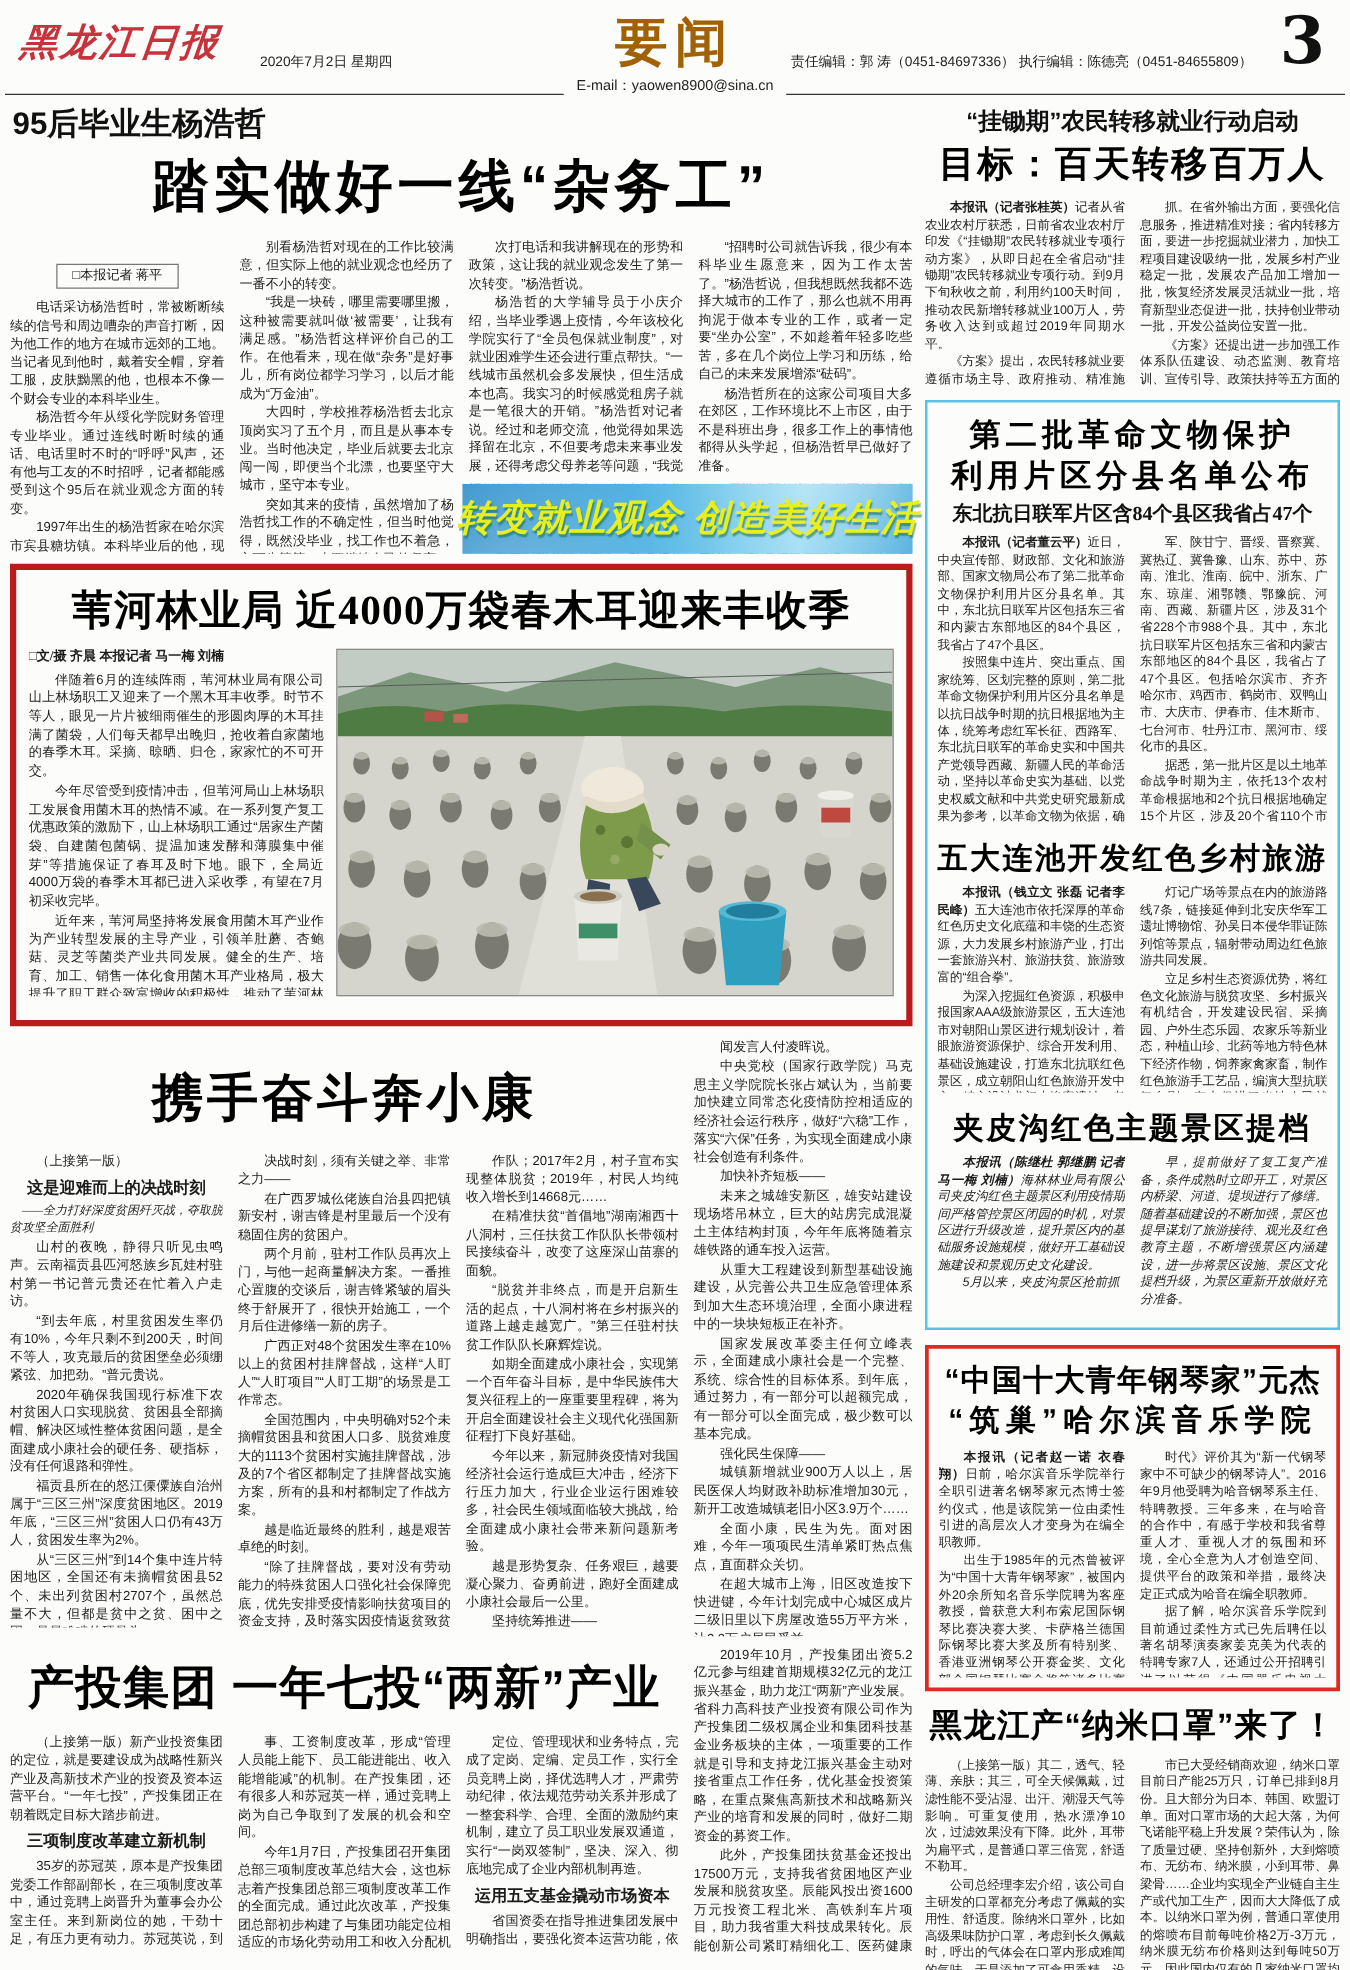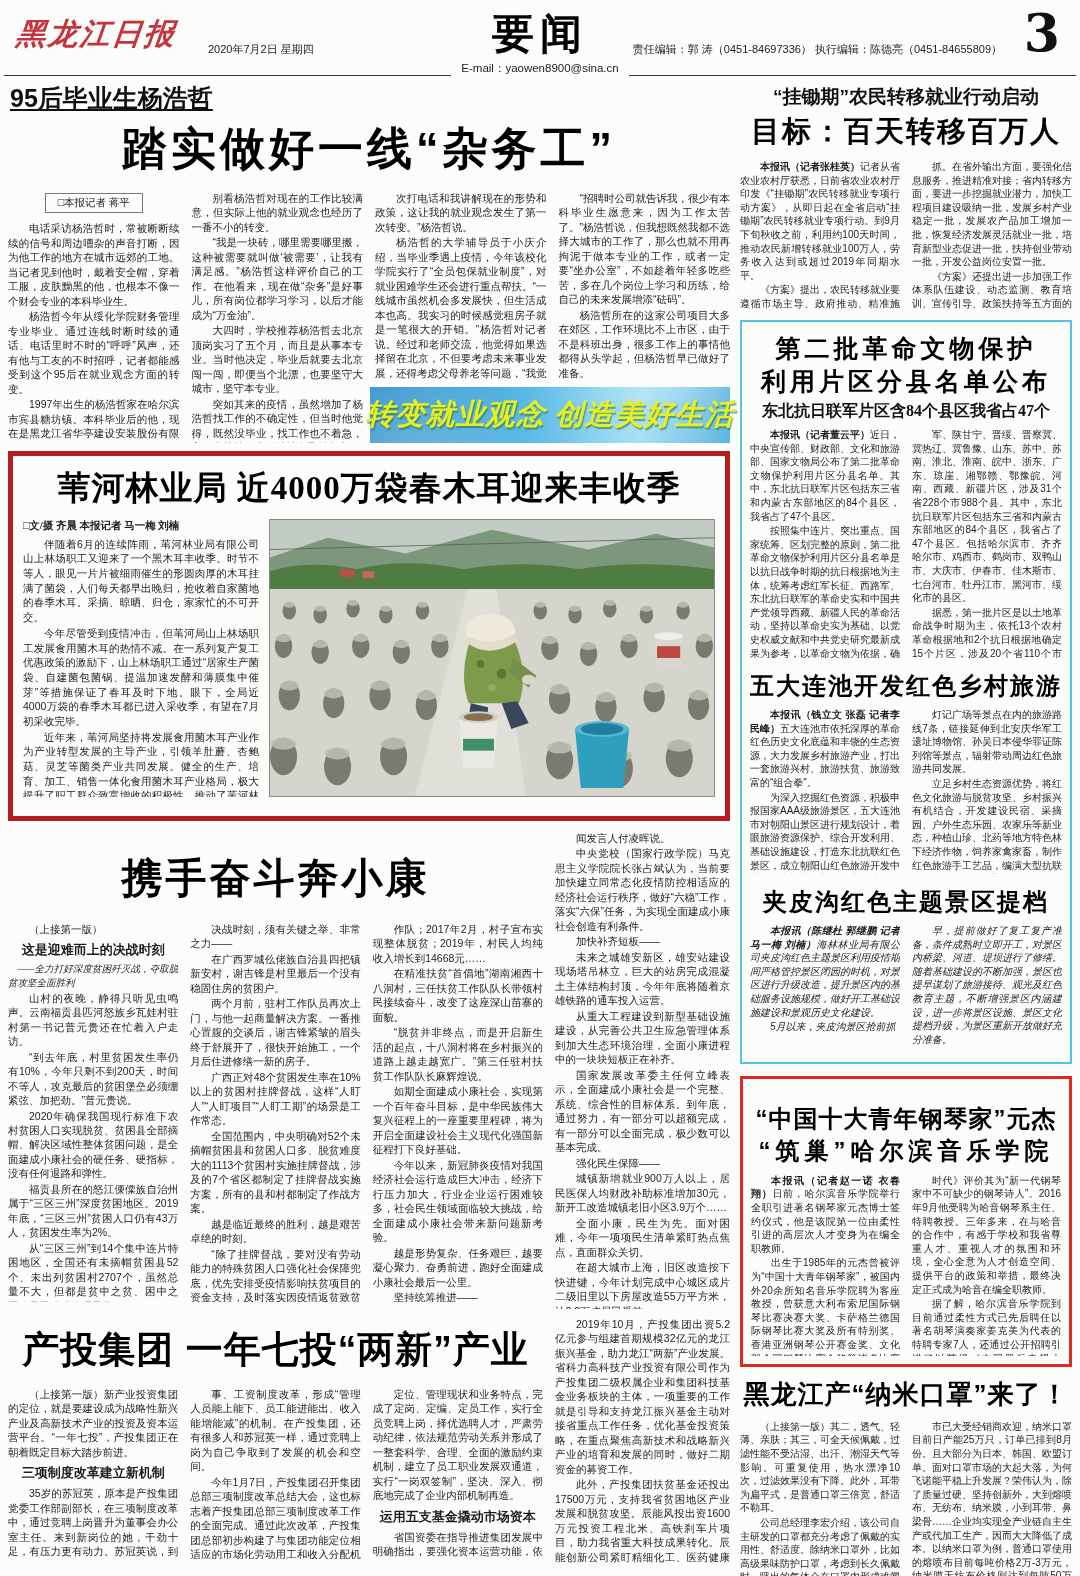--- a/index.html
+++ b/index.html
@@ -3,47 +3,47 @@
 <meta charset="utf-8">
 <style>
   html,body{margin:0;padding:0;}
   body{width:1080px;background:#e9e7e2;font-family:"Liberation Sans",sans-serif;}
   .page{position:relative;width:1080px;height:1576px;background:#fcfcfa;color:#111;overflow:hidden;}
 
   
   .header{position:relative;height:76px;}
   .masthead{position:absolute;left:16px;top:14px;font-family:"DejaVu Serif",serif;font-style:italic;font-weight:bold;font-size:30px;color:#c5333c;transform:skewX(-6deg);letter-spacing:2px;}
   .hdate{position:absolute;left:208px;top:42px;font-size:11px;color:#222;}
-  .section-title{position:absolute;left:50%;top:6px;transform:translateX(-50%);font-family:"DejaVu Serif",serif;font-weight:900;font-size:42px;color:#000000;letter-spacing:6px;}
+  .section-title{position:absolute;left:50%;top:6px;transform:translateX(-50%);font-family:"DejaVu Serif",serif;font-weight:900;font-size:42px;color:#a16207;letter-spacing:6px;}
   .editors{position:absolute;right:78px;top:42px;font-size:11px;color:#222;}
   .pagenum{position:absolute;right:20px;top:2px;font-family:"DejaVu Serif",serif;font-weight:bold;font-size:52px;color:#111;}
   .hrule{position:absolute;left:0;right:0;bottom:0;display:flex;align-items:flex-end;gap:10px;padding:0 4px;}
   .hrule .rl{flex:1;border-top:1.6px solid #333;}
   .hrule .email{font-size:11.5px;color:#222;white-space:nowrap;}
 
   
   .content{display:flex;gap:10px;padding:4px 8px 0 8px;}
   .lcol{width:722px;flex:none;}
   .rcol{flex:1;min-width:0;}
 
   
   .cols{display:flex;gap:12px;}
   .col{flex:1;min-width:0;overflow:hidden;font-size:10.5px;line-height:1.38;text-align:justify;color:#1c1c1c;}
   .rcol .col{font-size:10px;line-height:1.36;}
   .col p{margin:0 0 1px;text-indent:2em;}
   .col p b{font-weight:700;}
   .col p.sub{font-size:13px;font-weight:700;text-align:center;text-indent:0;margin:5px 0 4px;font-family:Liberation Sans, sans-serif;}
   .col p.dash{font-style:italic;font-size:9.5px;text-indent:1em;font-family:"Liberation Serif",serif;}
   .col p.byl{text-indent:0;font-weight:700;font-family:"Liberation Serif",serif;margin-bottom:4px;}
-  .col p.bybox{display:table;text-indent:0;border:1px solid #777;padding:2px 12px;margin:2px auto 8px;font-family:"Liberation Serif",serif;}
+  .col p.bybox{display:table;text-indent:0;border:1px solid #777;padding:2px 12px;margin:20px auto 8px;font-family:"Liberation Serif",serif;}
   .hl{font-weight:900;text-align:center;color:#000;}
 
   
   .a-zawu{position:relative;}
-  .zw-kicker{font-size:25px;font-weight:900;margin:2px 0 0 2px;text-decoration:underline;}
+  .zw-kicker{font-size:25px;font-weight:900;margin:2px 0 0 2px;}
   .zw-hl{font-size:45px;letter-spacing:4px;margin:4px 0 12px;}
   .zw-body{height:252px;}
   .banner{position:absolute;right:0;bottom:0;width:360px;height:56px;display:flex;align-items:center;justify-content:center;border-top:8px solid #fcfcfa;box-sizing:content-box;
     background:radial-gradient(circle at 85% -40%,rgba(255,255,255,.45),transparent 55%),
                radial-gradient(circle at 8% 160%,rgba(255,255,255,.35),transparent 50%),
                linear-gradient(95deg,#1f86c6 0%,#4db4e4 45%,#8ed7f2 75%,#2f9fd6 100%);}
   .banner span{color:#e9ef1f;font-weight:900;font-style:italic;font-size:29px;letter-spacing:1px;text-shadow:1px 2px 1px rgba(20,110,60,.55);white-space:nowrap;}
 
   
   .weihe-box{border:5px solid #b91c1c;margin-top:8px;padding:8px 10px;height:344px;}
@@ -78,21 +78,21 @@
   .cyanbox{border:2px solid #56c3e4;margin-top:10px;padding:8px 8px;}
   .ww-hl{font-size:25px;letter-spacing:4px;line-height:1.3;margin:2px 0 4px;}
   .ww-sub{font-family:"Liberation Serif",serif;font-weight:700;font-size:16px;text-align:center;margin:2px 0 6px;}
   .ww-body{height:230px;}
   .wd-hl{font-size:24px;letter-spacing:2px;margin:12px 0 6px;}
   .wd-body{height:166px;}
   .jp-hl{font-size:24px;letter-spacing:2px;margin:12px 0 6px;}
   .jp-body{height:130px;font-style:italic;}
 
   .redbox{border:3px solid #dd2b23;margin-top:12px;padding:8px 8px;}
-  .pn-hl{font-size:24px;line-height:1.35;letter-spacing:1px;margin:16px 0 6px;}
+  .pn-hl{font-size:24px;line-height:1.35;letter-spacing:1px;margin:2px 0 6px;}
   .pn-hl .l2{letter-spacing:5px;}
   .pn-body{height:182px;}
 
   .a-kz{margin-top:10px;}
   .kz-hl{font-size:26px;letter-spacing:1px;margin:4px 0 8px;}
   .kz-body{height:190px;}
 </style>
 </head>
 <body>
 

